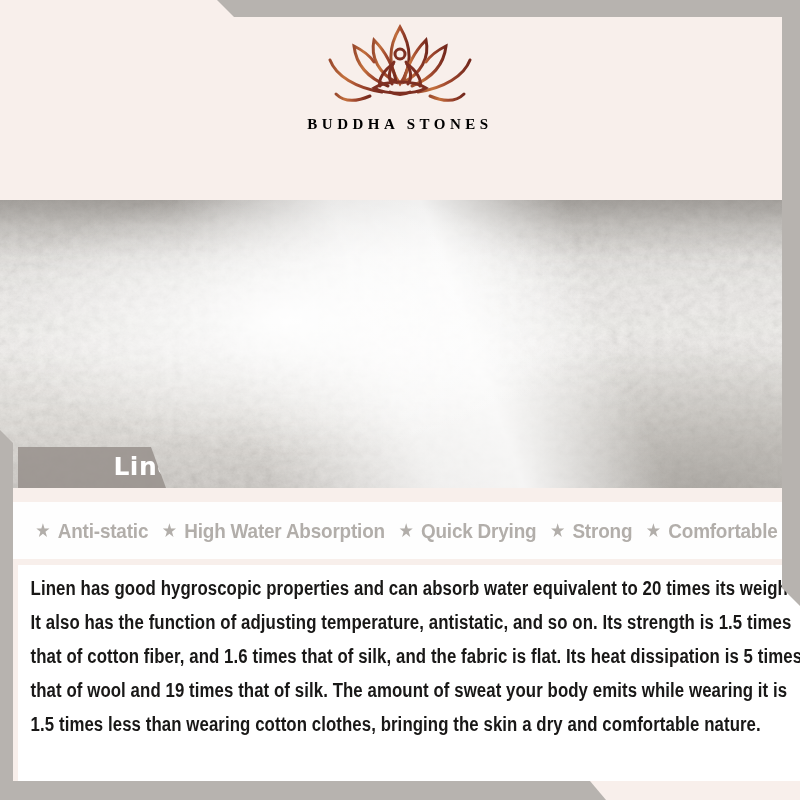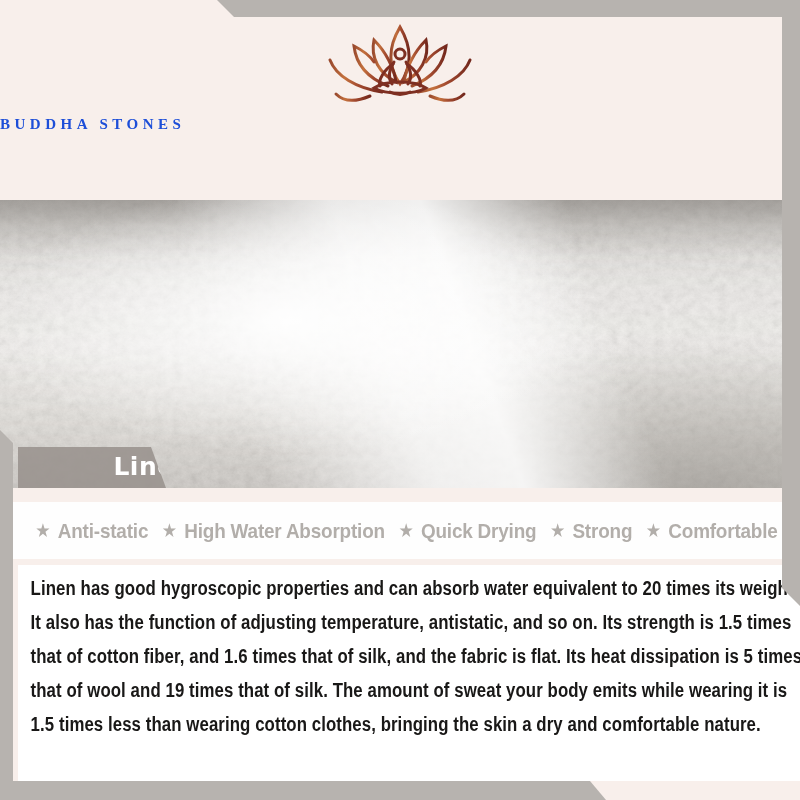--- a/index.html
+++ b/index.html
@@ -13,23 +13,23 @@
     clip-path:polygon(217px 0,800px 0,800px 17px,234px 17px);}
   .bar-right{right:0;top:0;width:18px;height:606px;
     clip-path:polygon(0 0,18px 0,18px 606px,0 588px);}
   .bar-bottom{left:0;top:781px;width:606px;height:19px;
     clip-path:polygon(0 0,590px 0,606px 19px,0 19px);}
   .bar-left{left:0;top:430px;width:13px;height:370px;
     clip-path:polygon(0 0,13px 13px,13px 370px,0 370px);}
   
   .logo{position:absolute;left:50%;top:24px;transform:translateX(-50%);z-index:5;}
   .brand-name{
-    position:absolute;left:0;top:116px;width:100%;z-index:5;
+    position:absolute;left:0;top:116px;width:100%;text-align:center;z-index:5;
     font-family:"Liberation Serif",serif;font-weight:bold;font-size:15px;
-    letter-spacing:4.5px;color:#1d4ed8;
+    letter-spacing:4.5px;color:#000000;
   }
   
   .title-box{
     position:absolute;left:159px;top:145px;width:481px;height:55px;
     background:#fcf8f6;z-index:5;overflow:hidden;
   }
   .title-box .t{
     display:block;width:100%;height:55px;line-height:57px;text-align:center;
     font-weight:bold;font-size:34px;letter-spacing:-0.5px;color:#b5b0ad;
     transform:scaleX(0.92);transform-origin:center;

